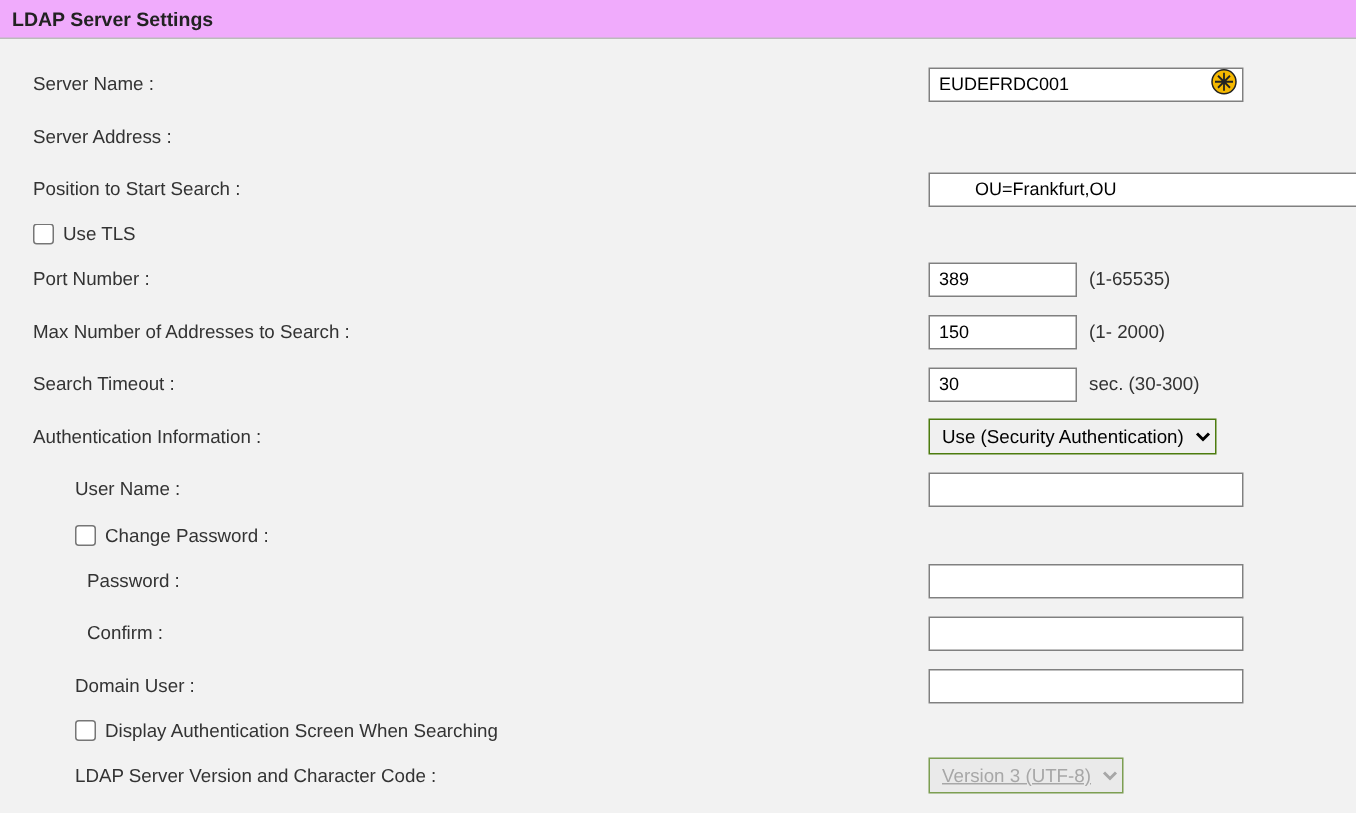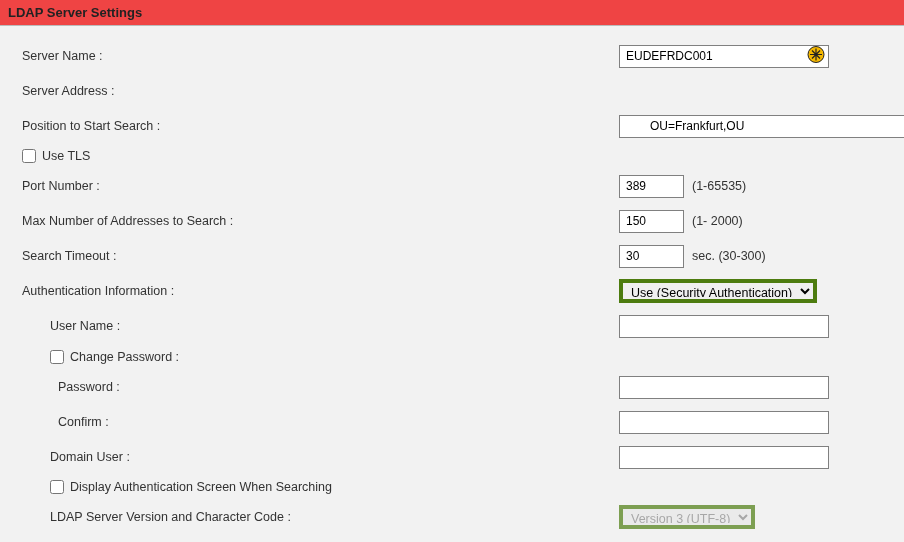--- a/index.html
+++ b/index.html
@@ -4,21 +4,21 @@
   <style>
     * { box-sizing: border-box; margin: 0; padding: 0; }
     body {
       font-family: Arial, sans-serif;
       font-size: 12.5px;
       background: #f2f2f2;
       color: #333;
       width: 904px;
     }
     .header {
-      background: #ef4444;
+      background: #f0abfc;
       padding: 5px 8px;
       border-bottom: 1px solid #bbb;
     }
     .header-title {
       font-weight: bold;
       font-size: 13px;
       color: #222;
     }
     .form-area {
       padding: 18px 22px 10px 22px;
@@ -44,28 +44,28 @@
     .text-input {
       height: 23px;
       border: 1px solid #808080;
       background: #fff;
       padding: 2px 6px;
       font-size: 12px;
       font-family: Arial, sans-serif;
     }
     .text-input.wide { width: 210px; }
     .text-input.xwide { width: 318px; padding-left: 30px; }
-    .text-input.short { width: 65px; }
+    .text-input.short { width: 99px; }
     .hint {
       font-size: 12.5px;
       color: #333;
     }
     .select {
       height: 24px;
-      border: 4px solid #4d7c0f;
+      border: 1px solid #4d7c0f;
       background: #f0f0f0;
       font-size: 12.5px;
       font-family: Arial, sans-serif;
       padding: 2px 4px;
     }
     .select.disabled {
       color: #888;
       background: #e8e8e8;
       text-decoration: underline;
     }

